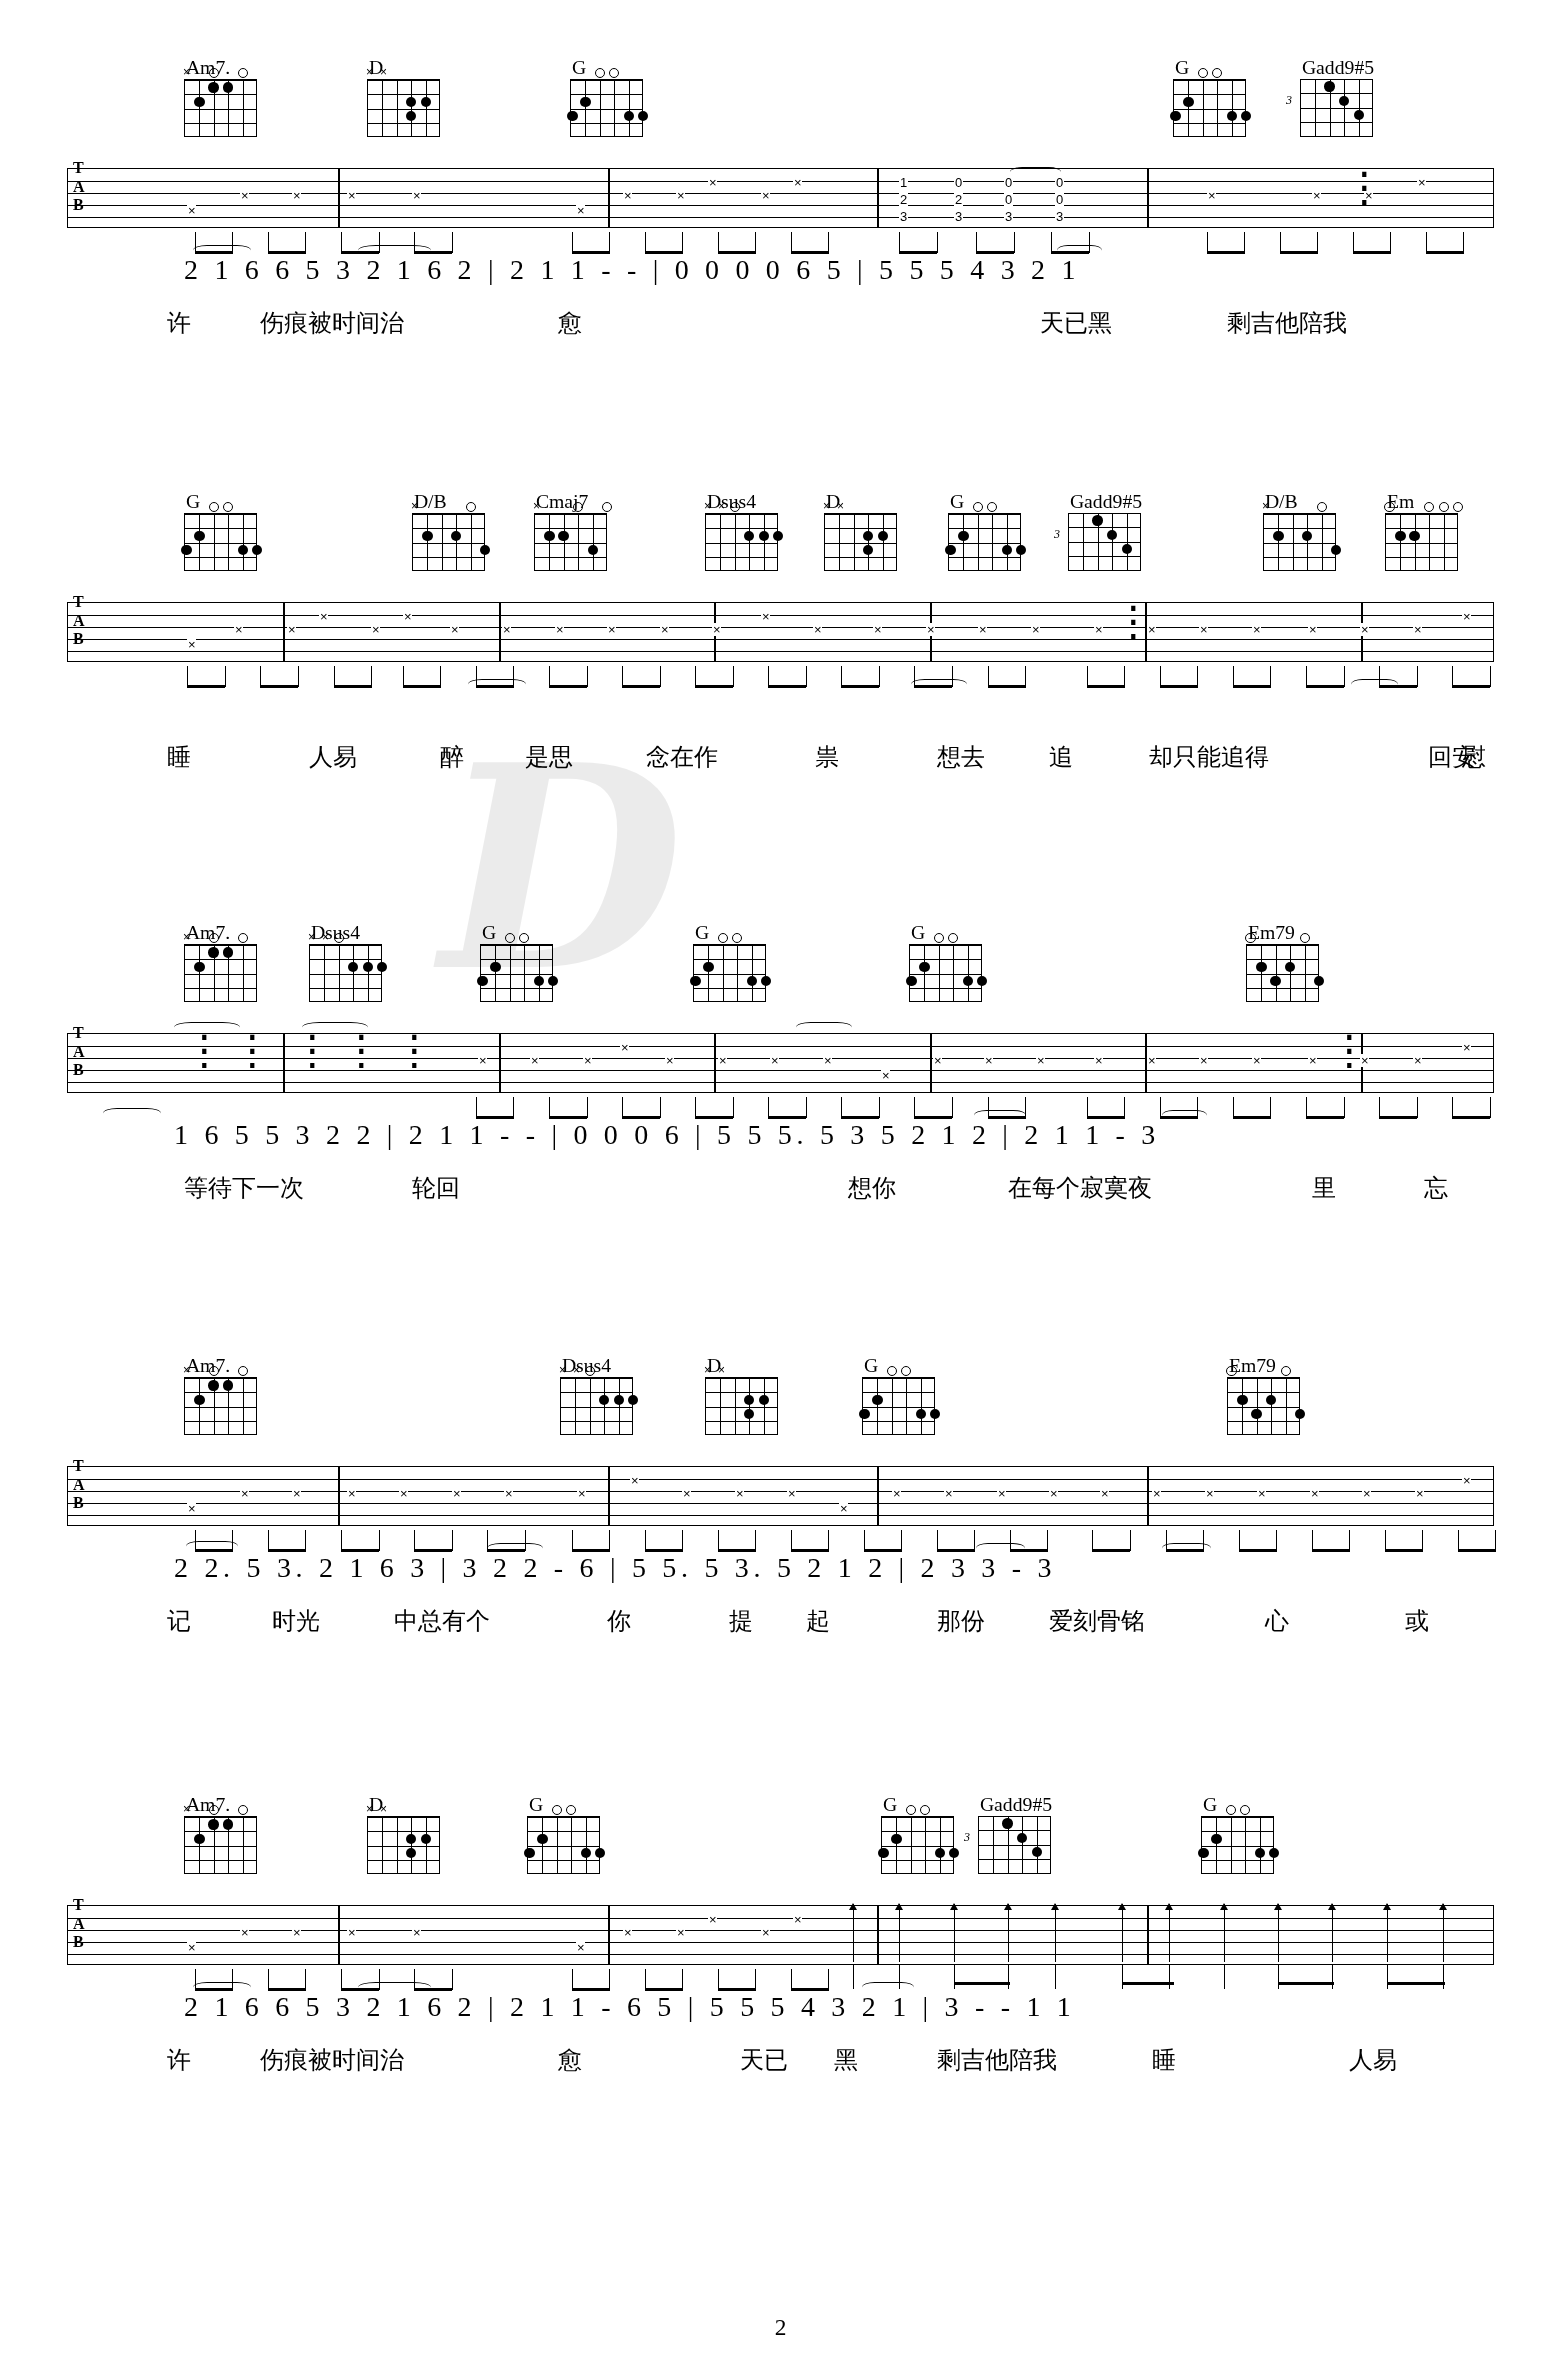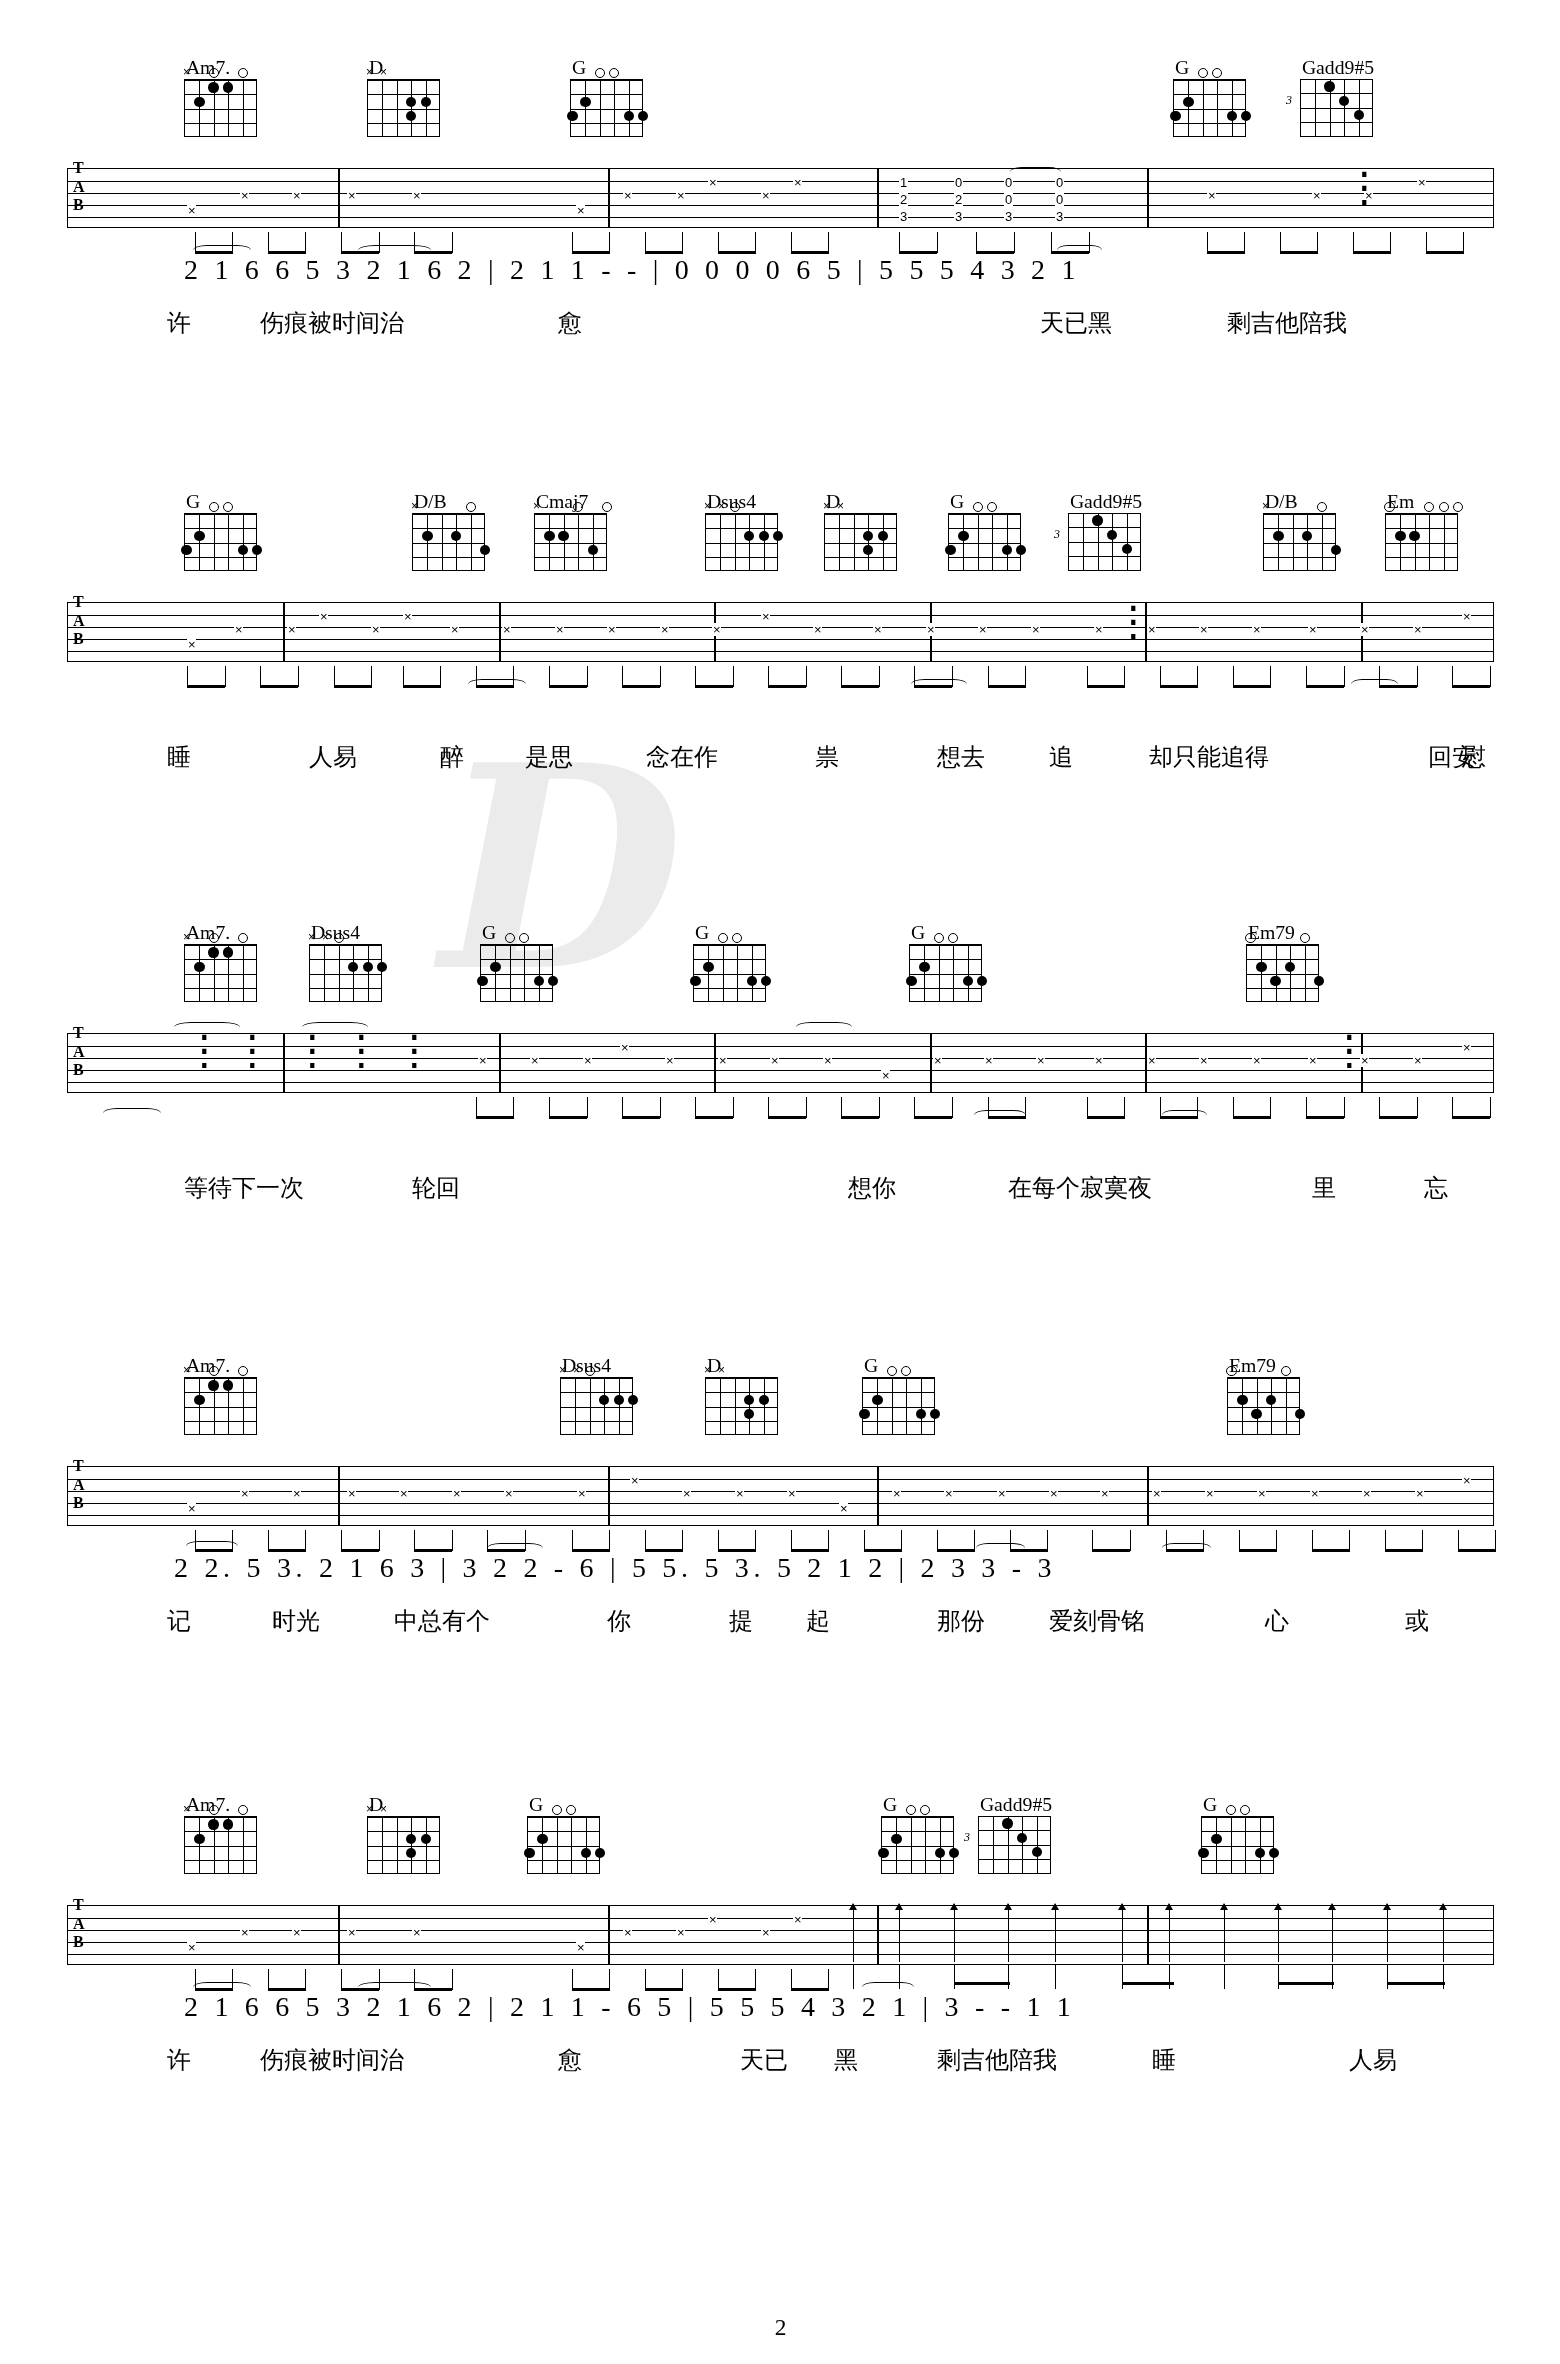--- a/index.html
+++ b/index.html
@@ -915,20 +915,21 @@
       <span class="beam" style="left:1306px;top:92px;width:38px;"></span>
       <span class="stem" style="left:1379px;top:73px;height:20.6px;"></span>
       <span class="stem" style="left:1417px;top:73px;height:20.6px;"></span>
       <span class="beam" style="left:1379px;top:92px;width:38px;"></span>
       <span class="stem" style="left:1452px;top:73px;height:20.6px;"></span>
       <span class="stem" style="left:1490px;top:73px;height:20.6px;"></span>
       <span class="beam" style="left:1452px;top:92px;width:38px;"></span>
     </div>
 
     <div class="jianpu" style="margin-top:13px;">
+      <div class="jp" style="left:174px;top:0;letter-spacing:4.7px;">1  6 5 5 3 2 2 | 2 1 1  -  -  | 0  0  0  6 | 5  5 5. 5 3 5 2 1 2 | 2 1 1  -  3</div>
       <span class="slur" style="left:103px;top:-13px;width:58px;"></span>
       <span class="slur" style="left:974px;top:-11.2px;width:52px;"></span>
       <span class="slur" style="left:1162px;top:-11.2px;width:45px;"></span>
     </div>
 
     <div class="lyrics">
       <span class="ly" style="left:184px;">等待下一次</span>
       <span class="ly" style="left:412px;">轮回</span>
       <span class="ly" style="left:824px;margin-left:24px;">想你</span>
       <span class="ly" style="left:1008px;">在每个寂寞夜</span>

